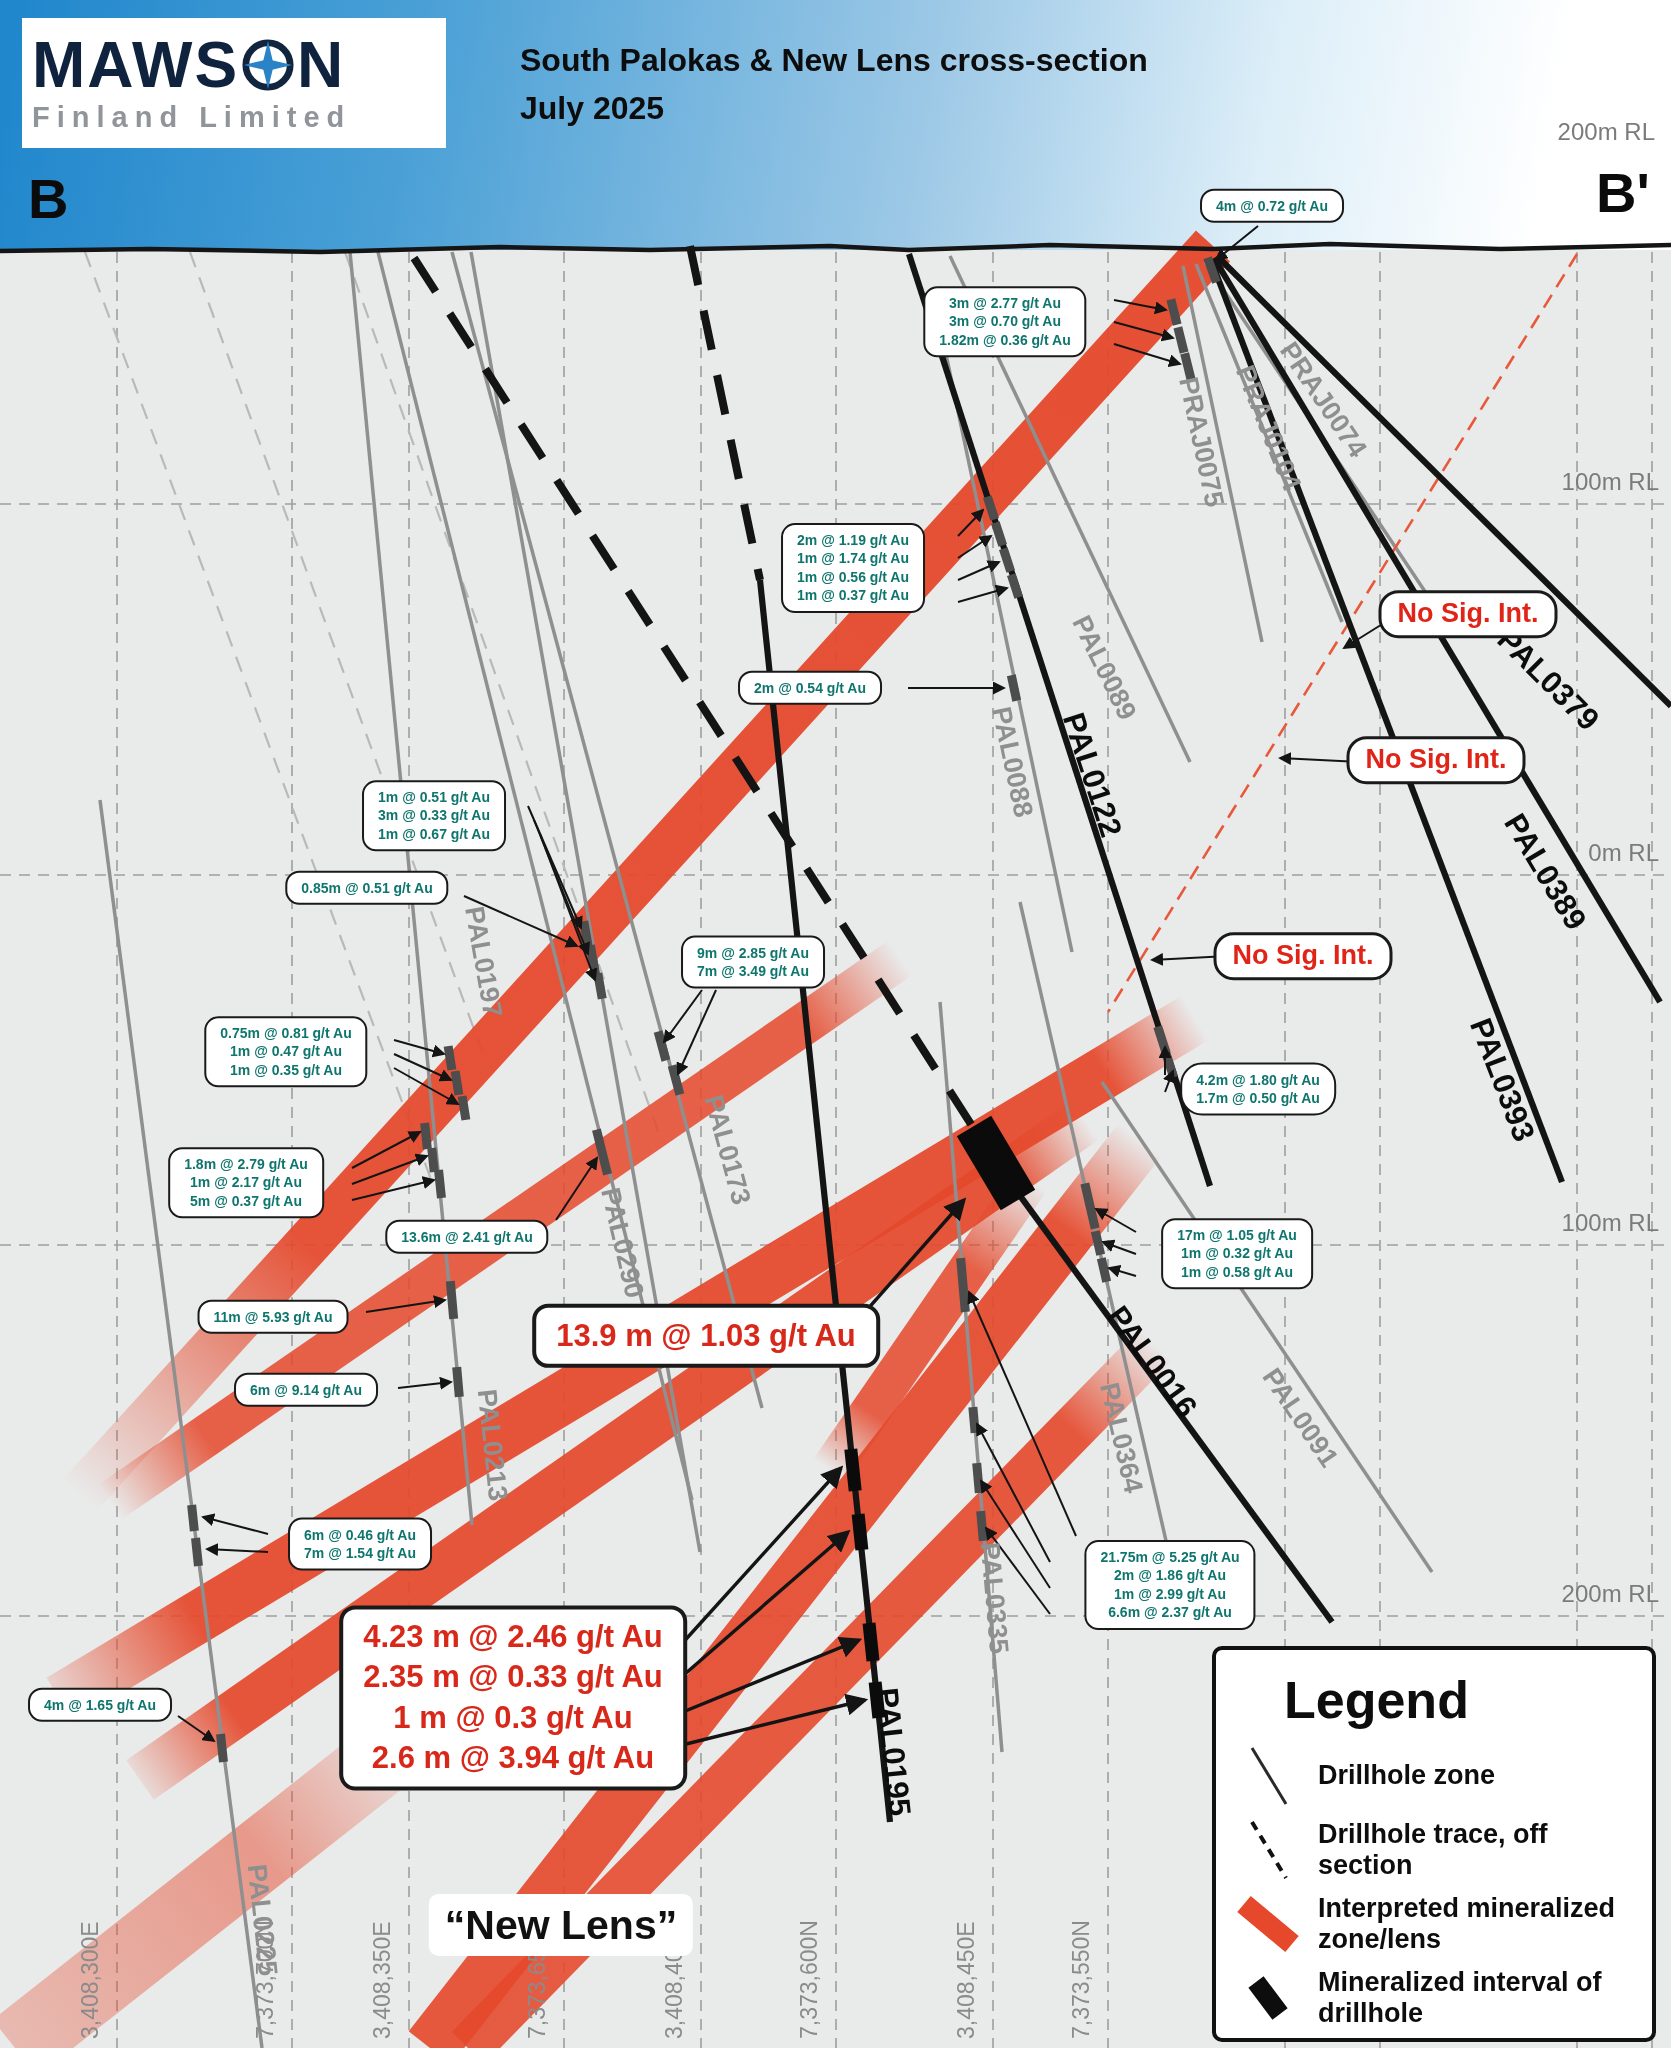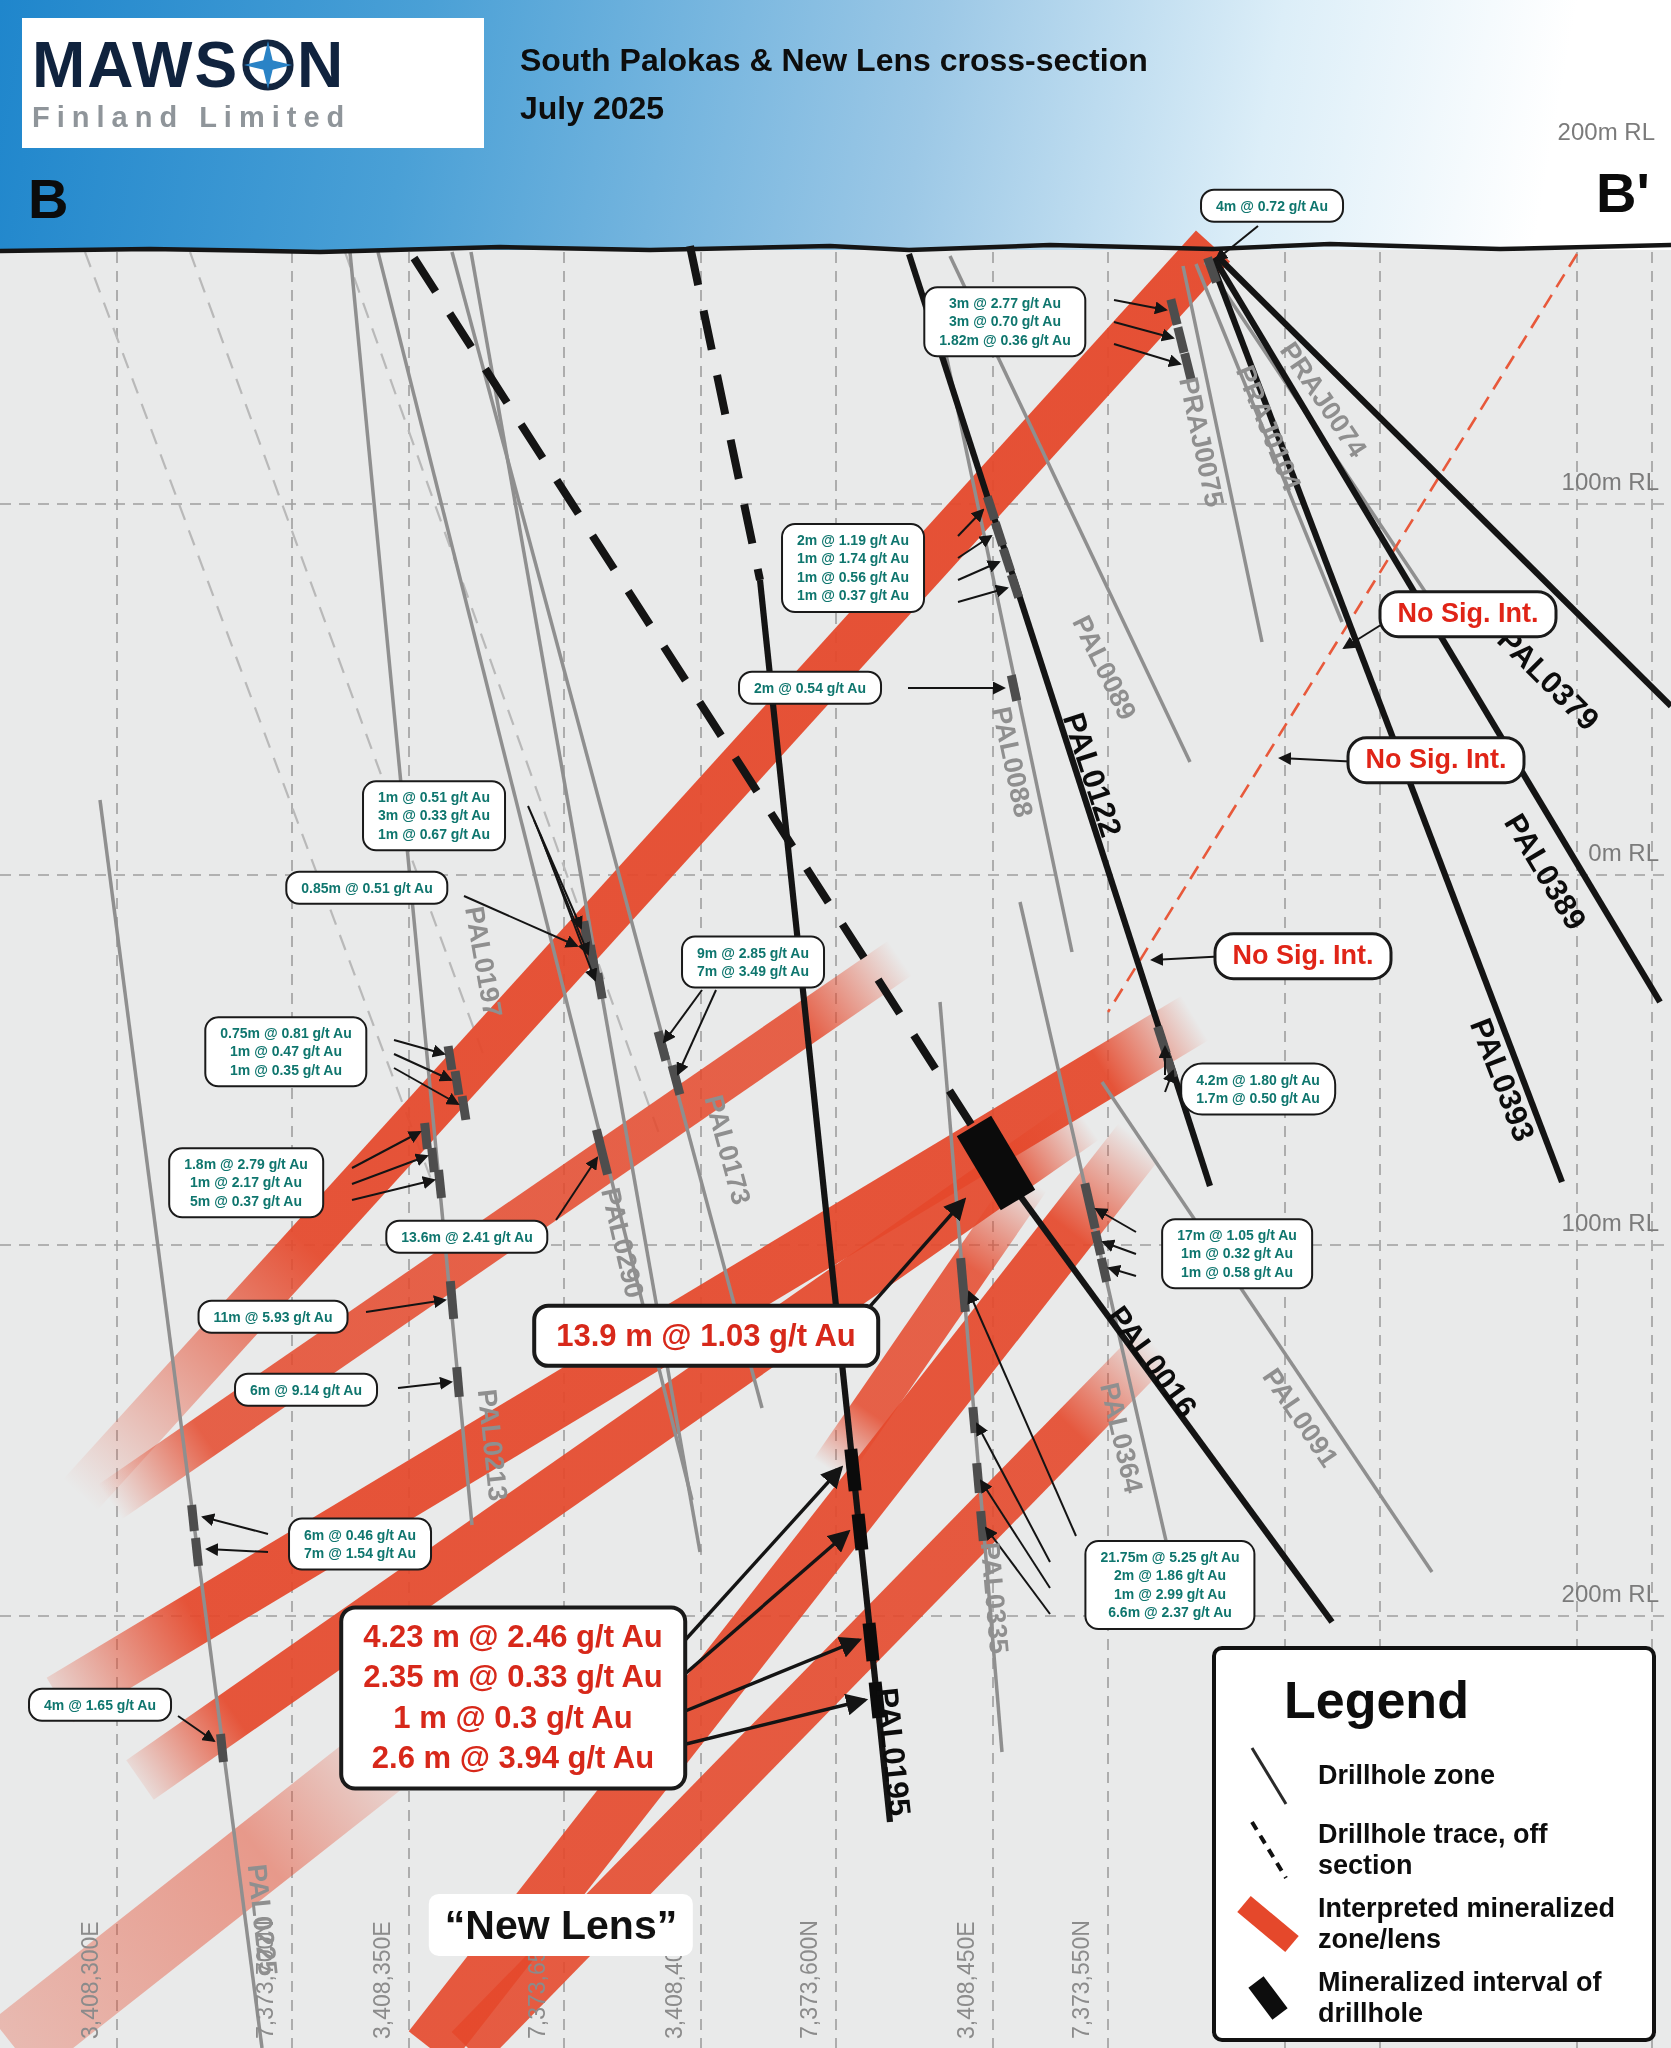--- a/index.html
+++ b/index.html
@@ -6,21 +6,21 @@
   body{
     width:1671px;height:2048px;position:relative;overflow:hidden;
     background:#ffffff;font-family:"Liberation Sans",sans-serif;
   }
   .section-bg{position:absolute;left:0;top:244px;width:1671px;height:1804px;background:#e9eaea;}
   .header{
     position:absolute;left:0;top:0;width:1671px;height:250px;
     background:linear-gradient(100deg,#1f86cc 0%,#4aa0d6 25%,#9cc8e6 55%,#dceef8 75%,#ffffff 92%);
     z-index:5;
   }
-  .logo{position:absolute;left:22px;top:18px;width:462px;height:130px;background:#ffffff;z-index:6;
+  .logo{position:absolute;left:22px;top:18px;width:424px;height:130px;background:#ffffff;z-index:6;
         display:flex;flex-direction:column;justify-content:center;padding-left:10px;box-sizing:border-box;}
   .logo-brand{display:flex;align-items:center;font-size:64px;font-weight:bold;color:#10233e;letter-spacing:2px;line-height:1;}
   .logo-brand .logo-o{margin:0 2px;display:inline-flex;}
   .logo-sub{font-size:29px;color:#8f959a;letter-spacing:7px;margin-top:4px;font-weight:bold;}
   .title{position:absolute;left:520px;top:36px;font-size:32px;font-weight:bold;color:#0d0d0d;line-height:1.5;z-index:6;}
   .b-mark{position:absolute;font-size:56px;font-weight:bold;color:#0b0b0b;z-index:15;}
   .rl-top{position:absolute;right:16px;top:118px;font-size:24px;color:#7b7b7b;z-index:6;}
   .rl-label{position:absolute;right:12px;font-size:24px;color:#7b7b7b;z-index:12;}
   .coord-label{position:absolute;font-size:23px;color:#8b8b8b;white-space:nowrap;
                transform-origin:0 100%;transform:rotate(-90deg);z-index:12;}

